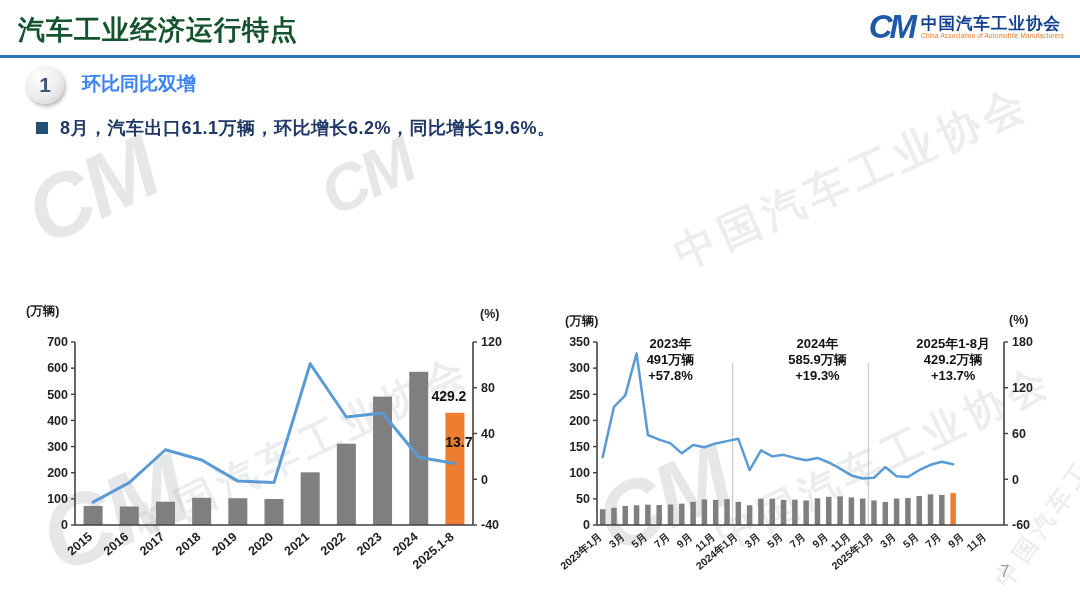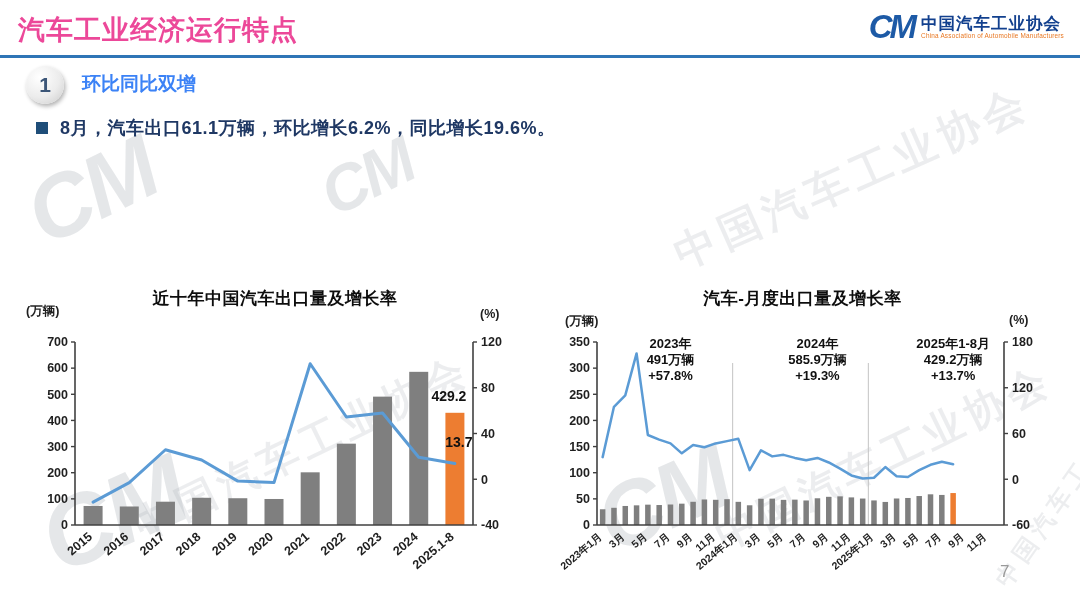--- a/index.html
+++ b/index.html
@@ -5,21 +5,21 @@
   html,body{margin:0;padding:0;background:#fff;}
   .slide{position:relative;width:1080px;height:607px;background:#ffffff;overflow:hidden;
          font-family:"Liberation Sans","DejaVu Sans",sans-serif;}
   
   .wm{position:absolute;z-index:0;pointer-events:none;white-space:nowrap;
       color:#a4abb2;opacity:.25;font-weight:bold;}
   .wm-cm{font-style:italic;font-weight:800;letter-spacing:-3px;opacity:.28;}
   .wm-tx{letter-spacing:6px;opacity:.20;}
   
   .hdr-title{position:absolute;left:18px;top:12px;z-index:2;font-size:27px;font-weight:bold;
-             color:#ec4899;letter-spacing:1px;}
+             color:#14532d;letter-spacing:1px;}
   .logo{position:absolute;right:16px;top:8px;z-index:2;display:flex;align-items:center;gap:7px;}
   .logo-mark{font-size:33px;font-weight:800;font-style:italic;color:#1d5aa6;letter-spacing:-3px;}
   .logo-cn{font-size:16.5px;font-weight:bold;color:#12408e;letter-spacing:1px;line-height:1.05;}
   .logo-en{font-size:6.4px;color:#e87722;letter-spacing:.2px;}
   .hdr-rule{position:absolute;left:0;top:55px;width:1080px;height:3px;background:#2e75b6;z-index:2;}
   
   .badge{position:absolute;left:26px;top:66px;width:38px;height:38px;border-radius:50%;z-index:2;
          background:radial-gradient(circle at 35% 30%,#ffffff 0%,#ececec 55%,#cbcbcb 100%);
          box-shadow:1.5px 2.5px 4px rgba(0,0,0,.3);display:flex;align-items:center;justify-content:center;}
   .badge span{font-size:21px;font-weight:bold;color:#3c5678;}
@@ -71,21 +71,20 @@
   <div class="sec-head">
     <span class="sec-sub">环比同比双增</span>
   </div>
 
   <div class="bullet" style="top:116px;">
     <span class="sq"></span>
     <span class="tx">8月，汽车出口61.1万辆，环比增长6.2%，同比增长19.6%。</span>
   </div>
 
   <figure class="panel panel-left" style="margin:0;">
-    <div class="chart-title">近十年中国汽车出口量及增长率</div>
     <span class="unit" style="left:16px;top:16px;">(万辆)</span>
     <span class="unit" style="left:470px;top:20px;">(%)</span>
     <svg width="500" height="285" viewBox="0 0 500 285">
         <g>
           <rect x="73.5909090909091" y="188.968" width="19" height="19.03200000000001" fill="#7F7F7F"></rect>
           <rect x="109.77272727272727" y="189.49085714285715" width="19" height="18.509142857142848" fill="#7F7F7F"></rect>
           <rect x="145.95454545454544" y="184.7067142857143" width="19" height="23.2932857142857" fill="#7F7F7F"></rect>
           <rect x="182.13636363636363" y="180.78528571428572" width="19" height="27.21471428571428" fill="#7F7F7F"></rect>
           <rect x="218.3181818181818" y="181.2297142857143" width="19" height="26.770285714285706" fill="#7F7F7F"></rect>
           <rect x="254.5" y="181.98785714285714" width="19" height="26.012142857142862" fill="#7F7F7F"></rect>
@@ -137,21 +136,20 @@
           <text x="372.5454545454545" y="221" text-anchor="end" font-size="12.5" font-weight="bold" fill="#1F1F1F" transform="rotate(-40 372.5454545454545 221)">2023</text>
           <text x="408.7272727272727" y="221" text-anchor="end" font-size="12.5" font-weight="bold" fill="#1F1F1F" transform="rotate(-40 408.7272727272727 221)">2024</text>
           <text x="444.9090909090909" y="221" text-anchor="end" font-size="12.5" font-weight="bold" fill="#1F1F1F" transform="rotate(-40 444.9090909090909 221)">2025.1-8</text>
         </g>
         <text x="438.9090909090909" y="83.79485714285715" text-anchor="middle" font-size="14" font-weight="bold" fill="#111">429.2</text>
         <text x="448.9090909090909" y="129.580625" text-anchor="middle" font-size="14" font-weight="bold" fill="#111">13.7</text>
       </svg>
   </figure>
 
   <figure class="panel panel-right" style="margin:0;">
-    <div class="chart-title">汽车-月度出口量及增长率</div>
     <span class="unit" style="left:20px;top:26px;">(万辆)</span>
     <span class="unit" style="left:464px;top:26px;">(%)</span>
     <svg width="535" height="285" viewBox="0 0 535 285">
         <line x1="187.66666666666666" y1="46" x2="187.66666666666666" y2="208" stroke="#C3C3C3" stroke-width="1"></line>
         <line x1="323.3333333333333" y1="46" x2="323.3333333333333" y2="208" stroke="#C3C3C3" stroke-width="1"></line>
         <g>
           <rect x="54.90277777777778" y="192.262" width="5.5" height="15.738" fill="#7F7F7F"></rect>
           <rect x="66.20833333333333" y="190.798" width="5.5" height="17.201999999999998" fill="#7F7F7F"></rect>
           <rect x="77.51388888888889" y="188.968" width="5.5" height="19.03200000000001" fill="#7F7F7F"></rect>
           <rect x="88.81944444444444" y="188.34057142857142" width="5.5" height="19.659428571428577" fill="#7F7F7F"></rect>

